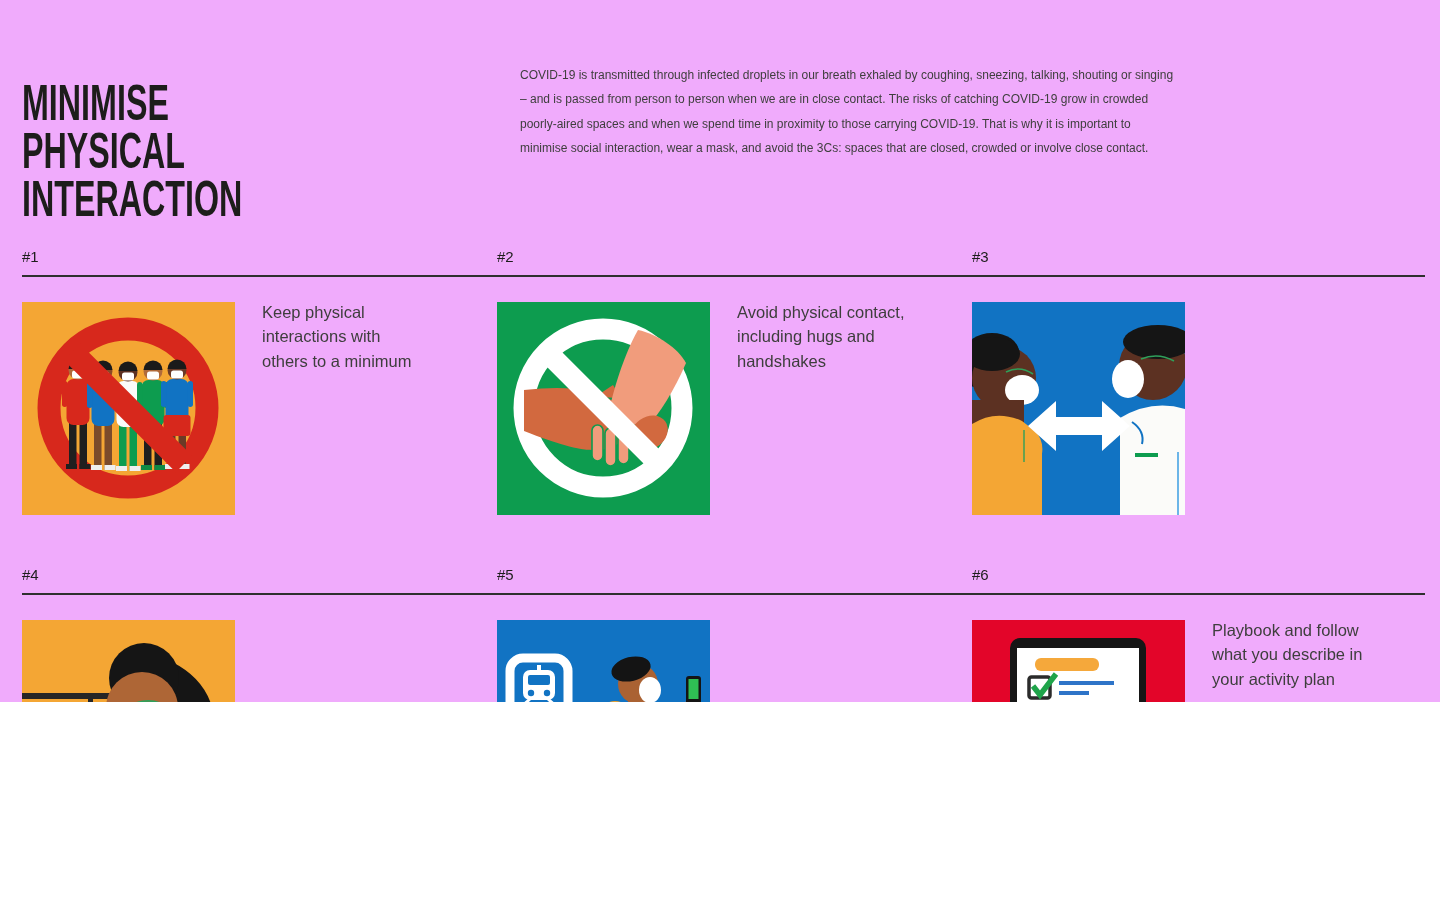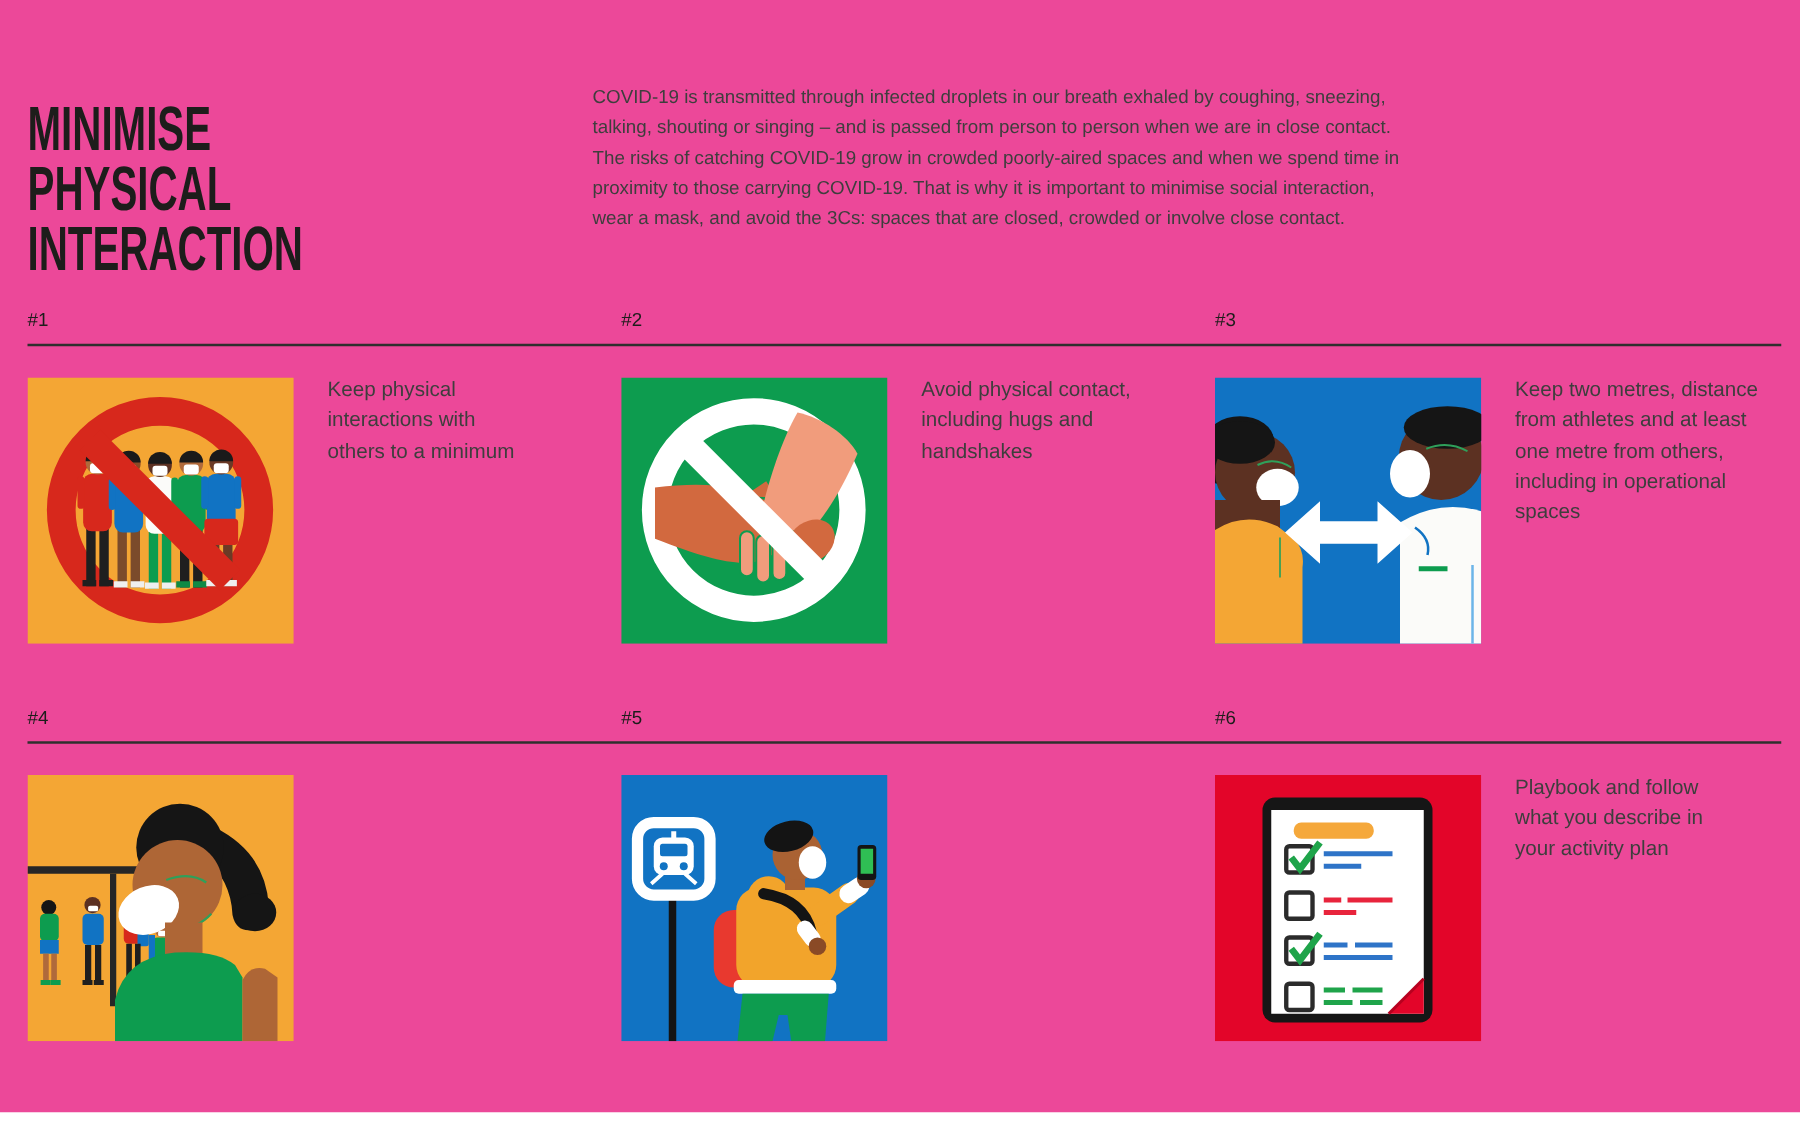--- a/index.html
+++ b/index.html
@@ -1,21 +1,21 @@
 <!DOCTYPE html>
 <html><head>
 <meta charset="utf-8">
 <style>
   html,body{margin:0;padding:0;background:#fff}
-  .page{position:relative;width:1440px;height:890px;background:#ec4899;
+  .page{position:relative;width:1440px;height:702px;background:#f0abfc;
         font-family:"Liberation Sans",sans-serif;overflow:hidden}
   .title{position:absolute;left:22px;top:45px;font-size:50px;line-height:48px;
          font-weight:700;color:#1d1d1b;transform:scaleX(.645);transform-origin:0 0;
          white-space:pre-line;letter-spacing:0}
-  .intro{position:absolute;left:474px;top:51px;width:658px;font-size:15px;
+  .intro{position:absolute;left:520px;top:51px;width:658px;font-size:12px;
          line-height:24.3px;color:#3e3e3d}
   .row{position:absolute;left:22px;width:1403px;height:300px}
   .row.r1{top:248px}
   .row.r2{top:566px}
   .rule{position:absolute;left:0;top:27px;width:1403px;height:2px;background:#2f2f2e}
   .cell{position:absolute;top:0;width:453px;height:300px}
   .cell.c1{left:0}.cell.c2{left:475px}.cell.c3{left:950px}
   .num{position:absolute;top:0;left:0;font-size:15px;color:#1d1d1b}
   .illus{position:absolute;left:0;top:54px;width:213px;height:213px;display:block}
   .caption{position:absolute;left:240px;top:52px;width:212px;font-size:16.5px;
@@ -157,25 +157,20 @@
           <ellipse cx="186" cy="40" rx="35" ry="17" fill="#151515"></ellipse>
           <ellipse cx="156" cy="77" rx="16" ry="19" fill="#ffffff"></ellipse>
           <path d="M169 57 Q186 50 202 59" fill="none" stroke="#2FA05A" stroke-width="1.6"></path>
           <path d="M148 213 L148 116 Q180 97 213 107 L213 213 Z" fill="#FBFBF9"></path>
           <path d="M160 120 Q173 129 170 142" fill="none" stroke="#1173C3" stroke-width="2"></path>
           <path d="M206 150 L206 213" fill="none" stroke="#6CB5E8" stroke-width="2"></path>
           <rect x="163" y="151" width="23" height="4" fill="#0D9C4F"></rect>
         </g>
         <polygon points="56,124 84,99 84,115 130,115 130,99 158,124 130,149 130,133 84,133 84,149" fill="#ffffff"></polygon>
       </svg>
-      <div class="caption">Keep two metres, distance
-from athletes and at least
-one metre from others,
-including in operational
-spaces</div>
     </div>
   </div>
 
   <div class="row r2">
     <div class="rule"></div>
 
     <div class="cell c1">
       <div class="num">#4</div>
       <svg class="illus" viewBox="0 0 213 213">
         <rect width="213" height="213" fill="#F4A634"></rect>

